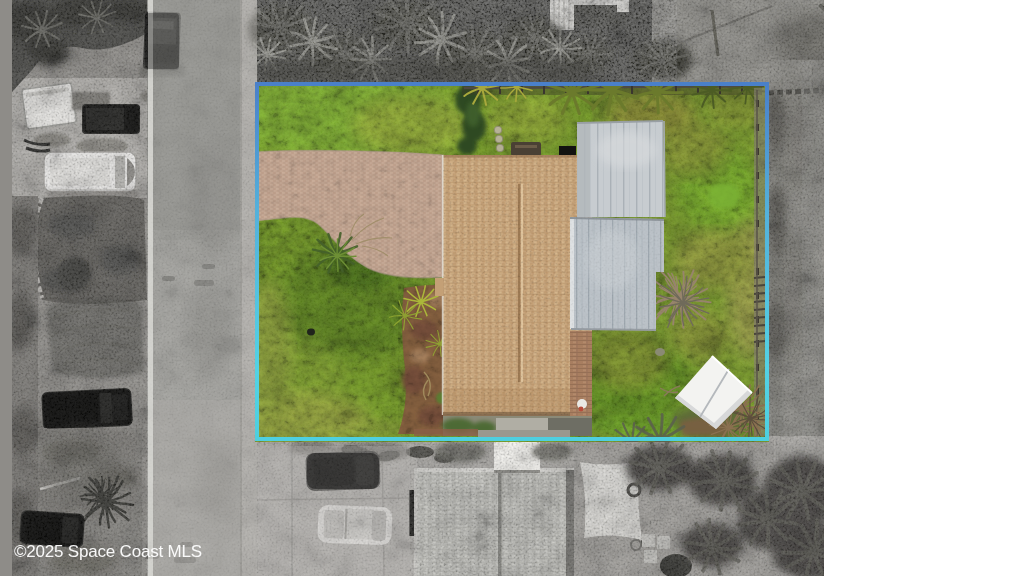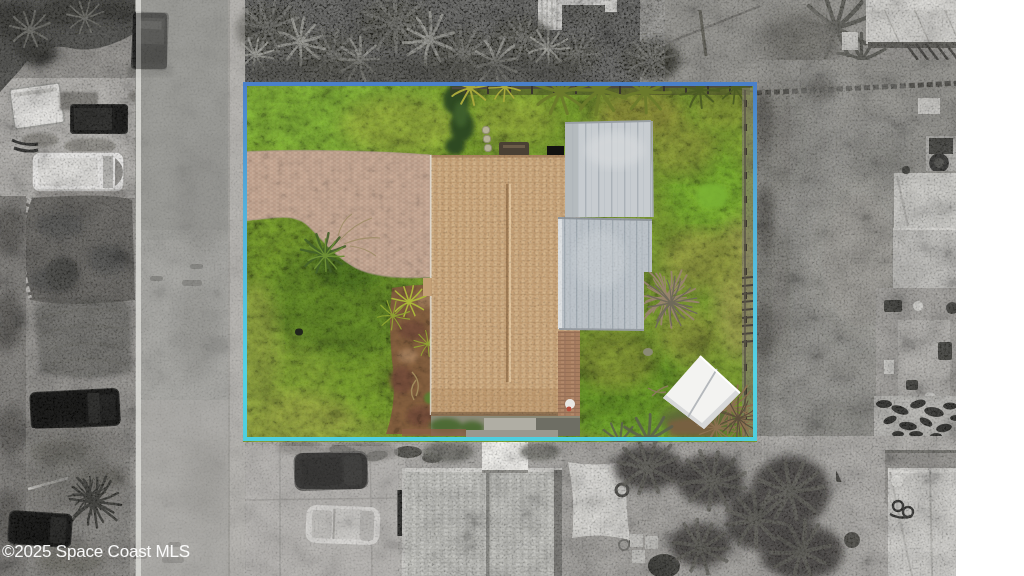--- a/index.html
+++ b/index.html
@@ -1,16 +1,16 @@
 <!DOCTYPE html>
 <html><head>
 <meta charset="utf-8">
 <style>
   html,body{margin:0;padding:0;}
-  #stage{position:relative;width:956px;height:576px;overflow:hidden;background:#8e8c88;font-family:"Liberation Sans",sans-serif;}
+  #stage{position:relative;width:812px;height:576px;overflow:hidden;background:#8e8c88;font-family:"Liberation Sans",sans-serif;padding-left:12px;}
   svg{display:block;filter:blur(0.4px)}
 </style>
 </head>
 <body>
 <div id="stage">
 <svg width="1024" height="576" viewBox="0 0 1024 576" xmlns="http://www.w3.org/2000/svg">
 <defs>
   <linearGradient id="borderGrad" x1="0" y1="84" x2="0" y2="440" gradientUnits="userSpaceOnUse">
     <stop offset="0" stop-color="#4a80c9"></stop>
     <stop offset="0.35" stop-color="#54b0da"></stop>

